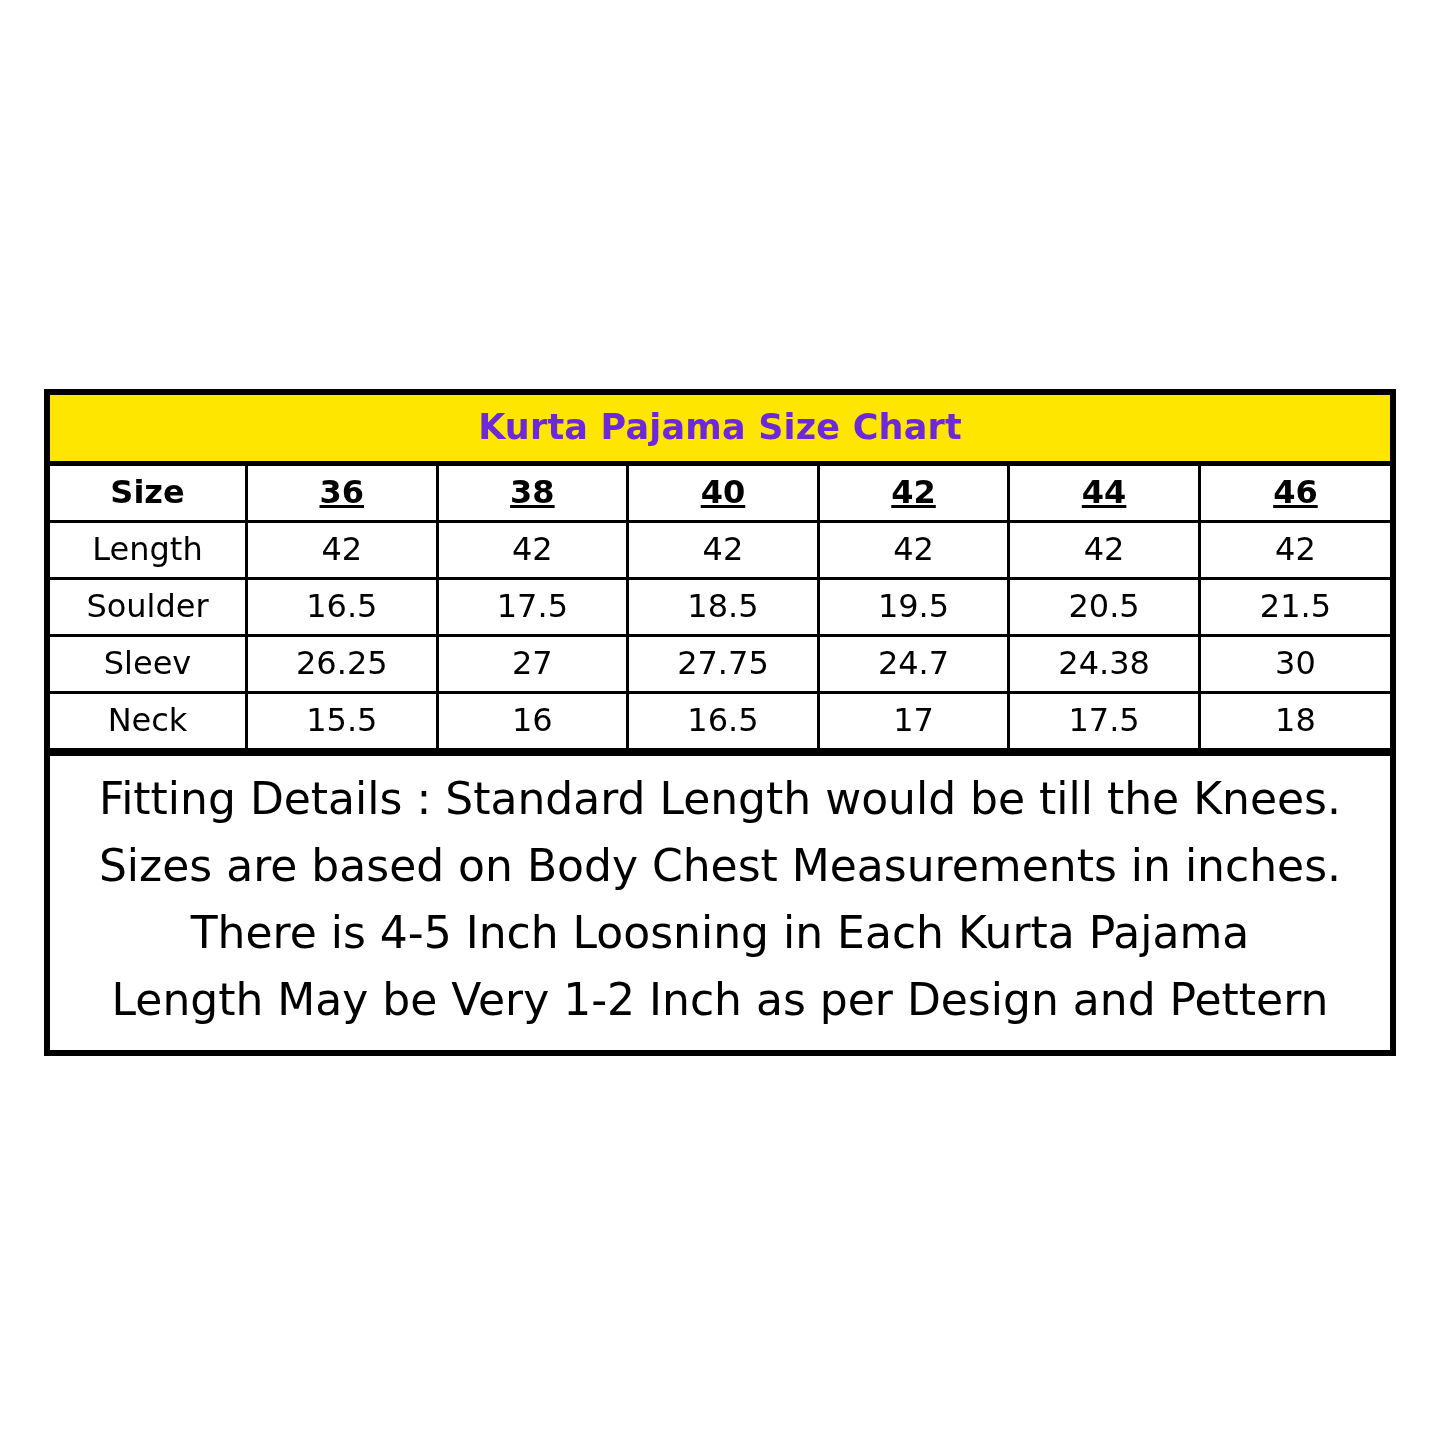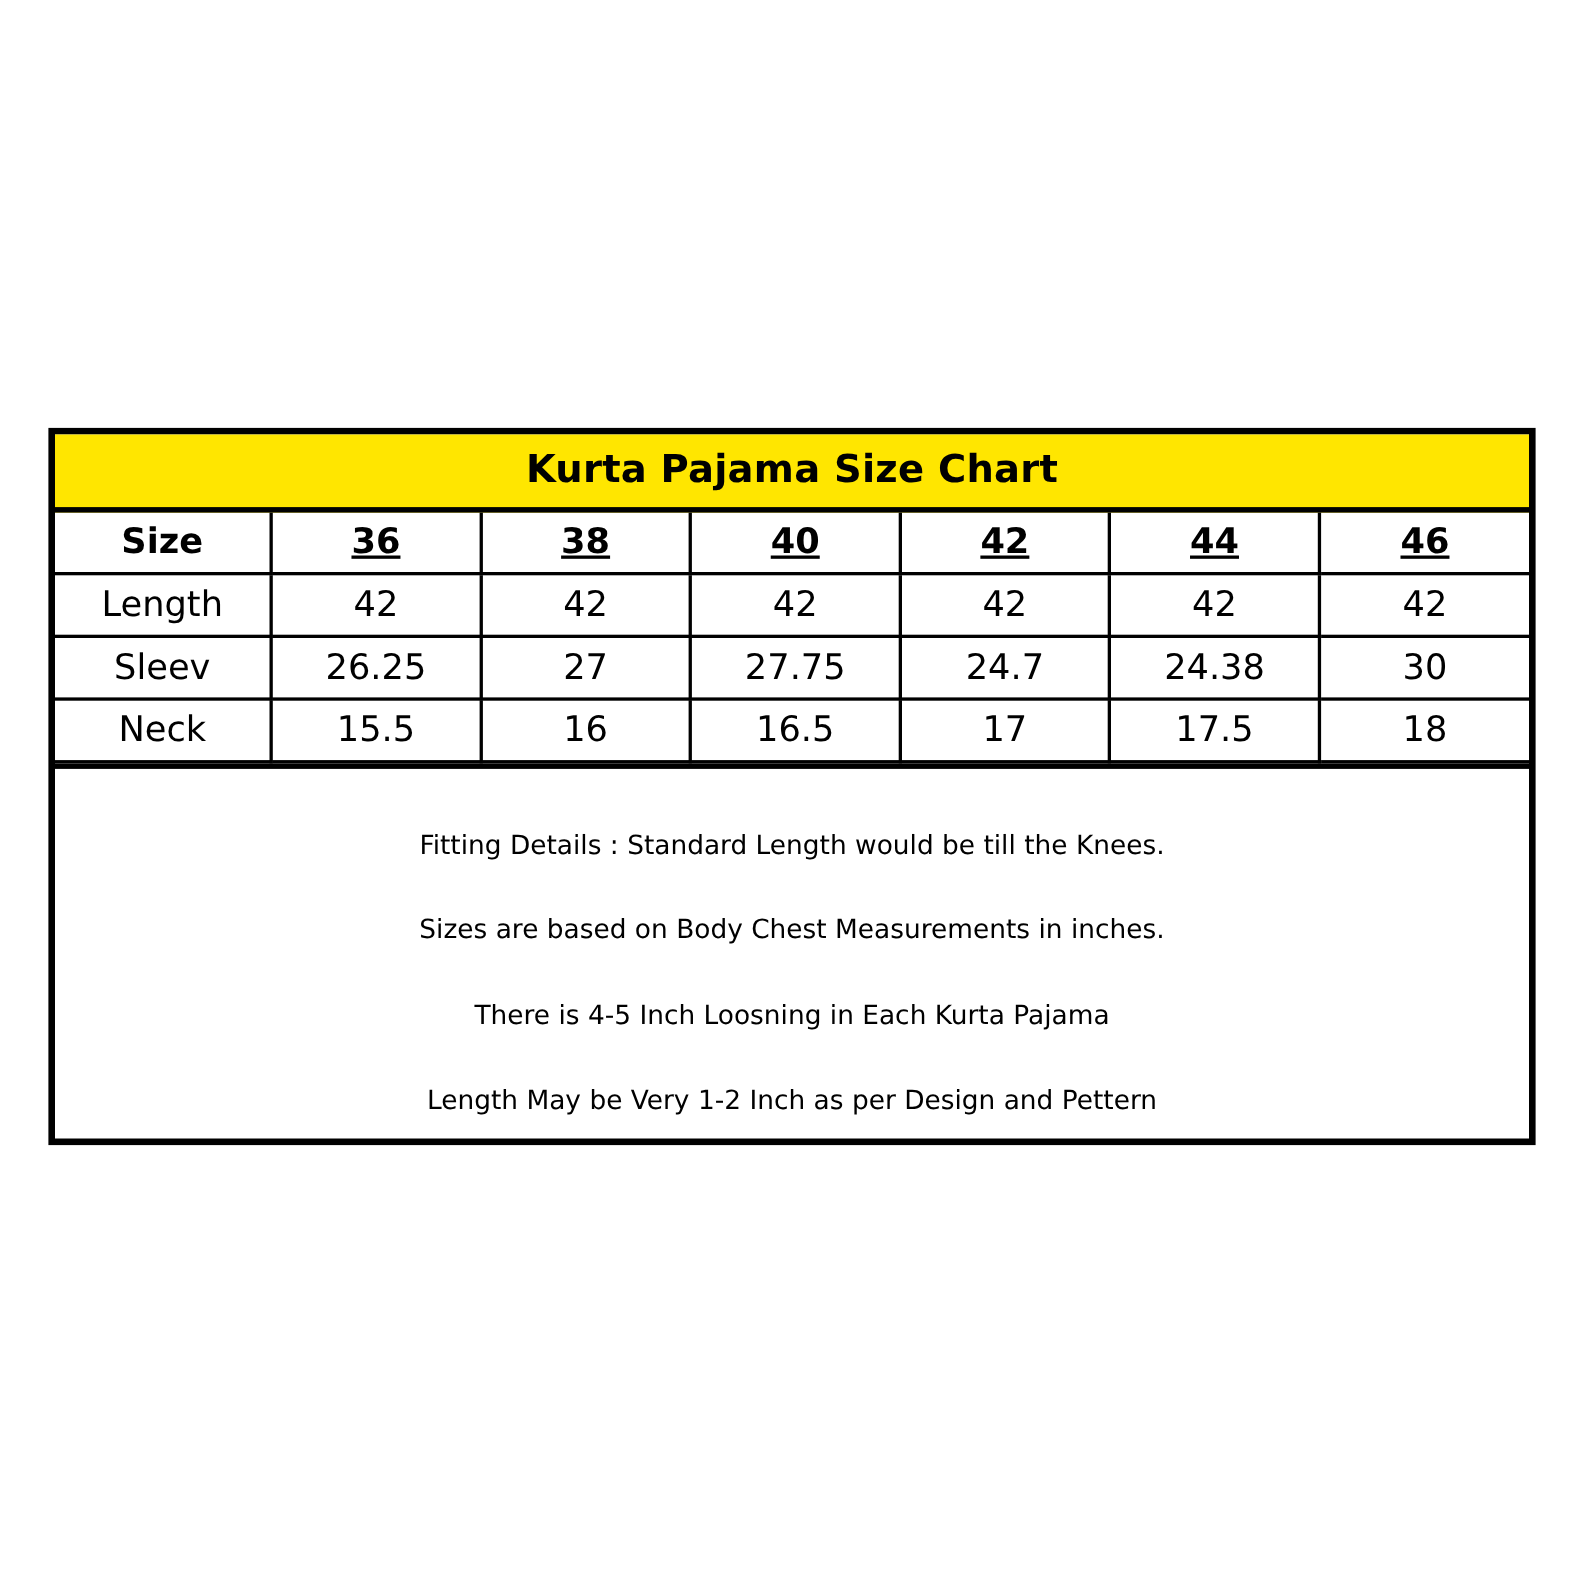--- a/index.html
+++ b/index.html
@@ -24,21 +24,21 @@
     box-sizing: border-box;
     background: #ffffff;
   }
 
   .title-bar {
     background: #ffe600;
     border-bottom: 5px solid #000000;
     text-align: center;
     font-weight: bold;
     font-size: 35px;
-    color: #000000;
+    color: #6d28d9;
     padding: 12px 0 14px 0;
     letter-spacing: 0.2px;
   }
 
   table.size-table {
     border-collapse: collapse;
     width: 100%;
     table-layout: fixed;
   }
 
@@ -75,25 +75,24 @@
     text-decoration: underline;
     font-weight: bold;
   }
 
   .notes {
     border-top: 5px solid #000000;
     padding: 10px 0 16px 0;
     text-align: center;
   }
   .notes .note-line {
-    font-size: 24px;
+    font-size: 44px;
     color: #000000;
     line-height: 1.52;
     white-space: nowrap;
-    margin-top: 41px;
   }
 </style>
 </head>
 <body>
 
 <div class="chart-wrap">
 
   <div class="title-bar">Kurta Pajama Size Chart</div>
 
   <table class="size-table">
@@ -112,20 +111,29 @@
         <td class="col-label">Length</td>
         <td>42</td>
         <td>42</td>
         <td>42</td>
         <td>42</td>
         <td>42</td>
         <td>42</td>
       </tr>
 
 
+      <tr>
+        <td class="col-label">Soulder</td>
+        <td>16.5</td>
+        <td>17.5</td>
+        <td>18.5</td>
+        <td>19.5</td>
+        <td>20.5</td>
+        <td>21.5</td>
+      </tr>
 
 
       <tr>
         <td class="col-label">Sleev</td>
         <td>26.25</td>
         <td>27</td>
         <td>27.75</td>
         <td>24.7</td>
         <td>24.38</td>
         <td>30</td>

